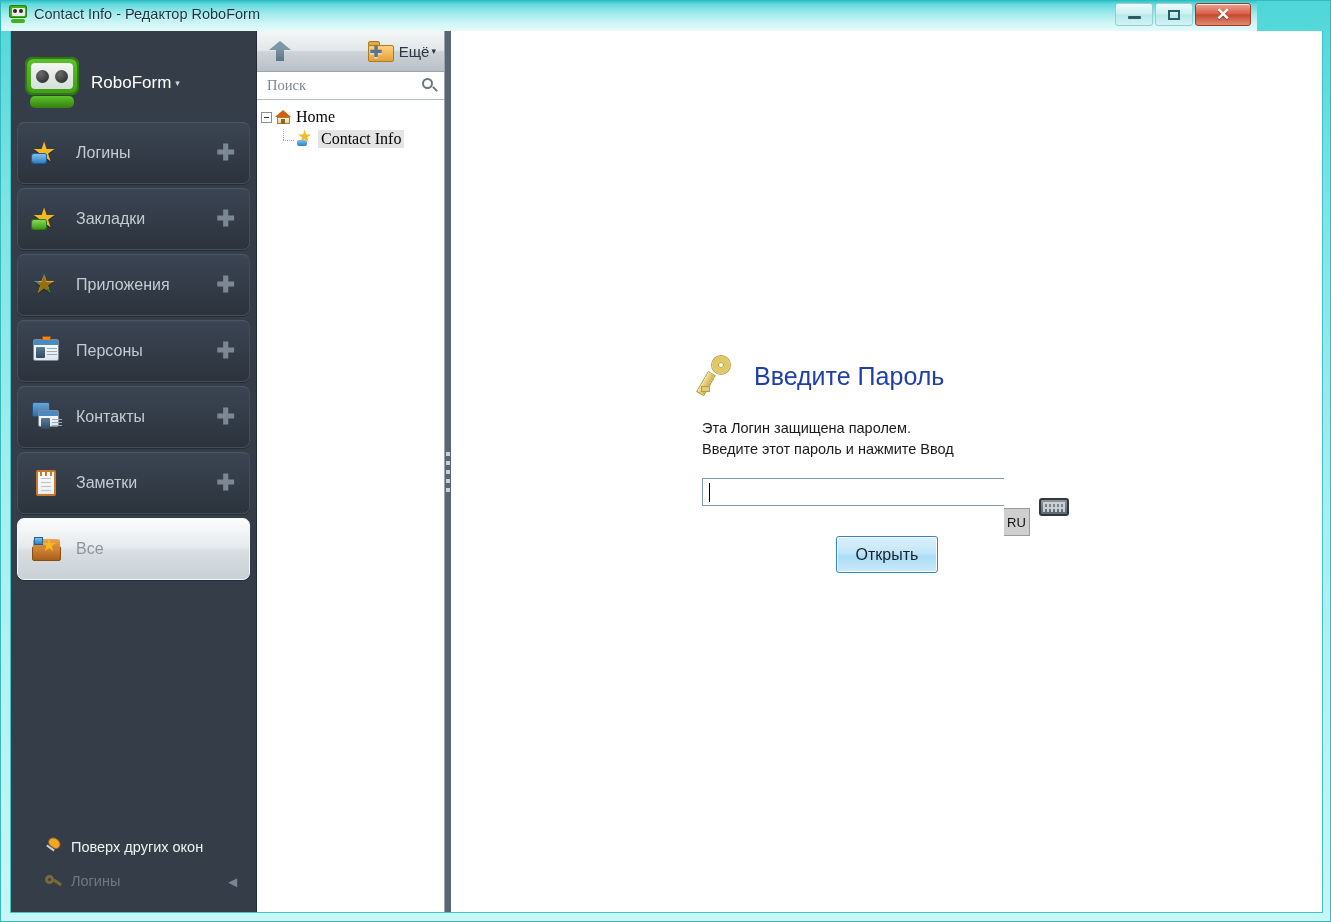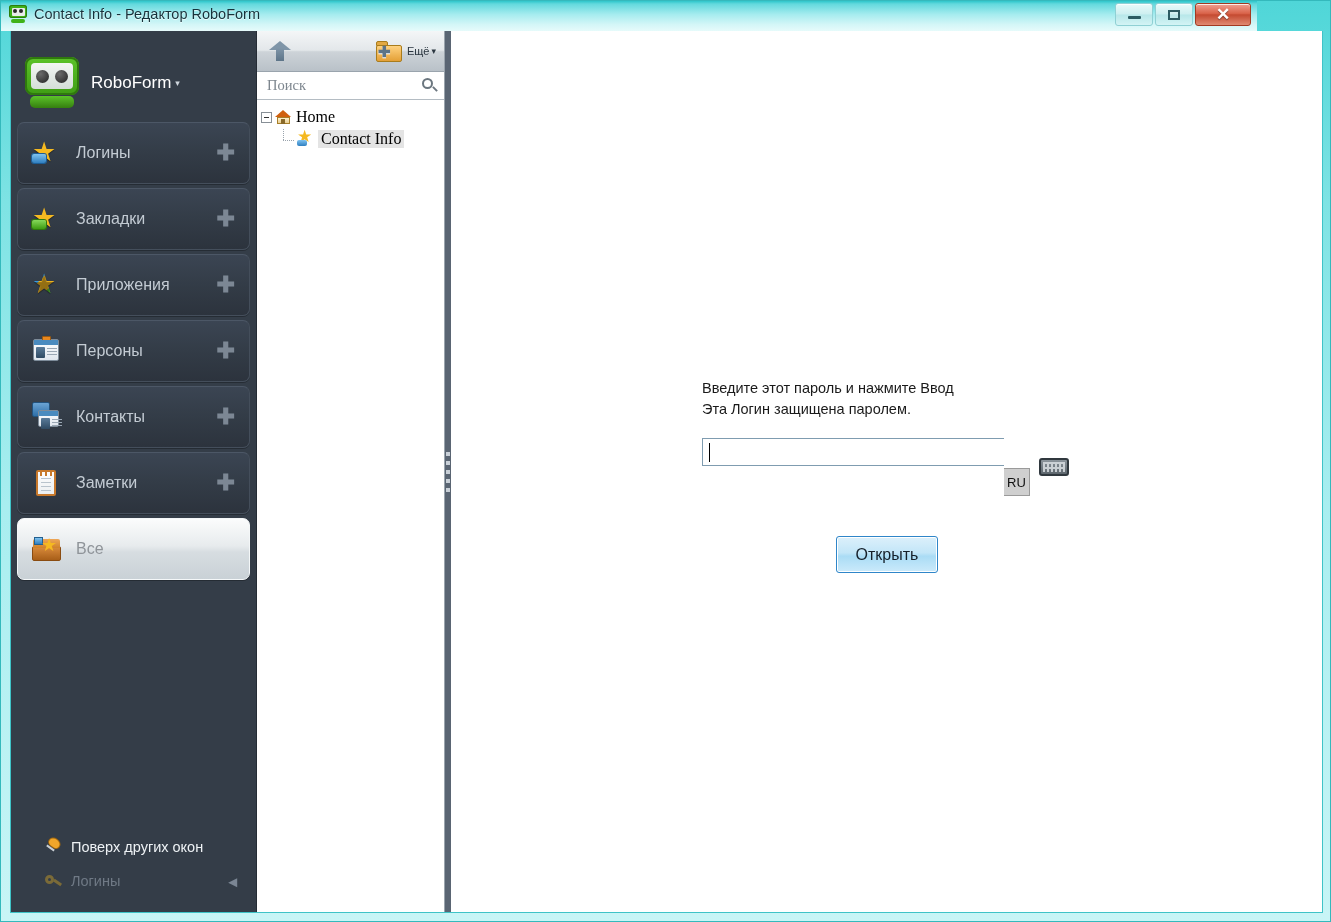--- a/index.html
+++ b/index.html
@@ -250,21 +250,21 @@
     background: #e2a843; border-radius: 2px 2px 0 0; border: 1px solid #a97c1c;
   }
   .folder-new .body {
     position: absolute; left: 0; top: 4px; width: 26px; height: 17px;
     background: linear-gradient(to bottom,#ffd280,#e4a036); border: 1px solid #a97c1c; border-radius: 2px;
   }
   .folder-new .pl {
     position: absolute; left: 2px; top: 4px; color: #5d7488; font-size: 15px;
     font-weight: bold; line-height: 14px; text-shadow: 0 1px 0 #fff;
   }
-  .more-label { font-size: 11px; color: #2b3640; }
+  .more-label { font-size: 15px; color: #2b3640; }
   .more-caret { font-size: 9px; color: #2b3640; margin-left: 2px; }
 
   .searchbar {
     height: 28px; border-bottom: 1px solid #b4bcc3; display: flex; align-items: center;
     padding: 0 6px 0 10px; background: #fff;
   }
   .searchbar .sph { flex: 1; font-size: 14.5px; color: #7d868e; font-family: "Liberation Serif", serif; }
   .mag { width: 16px; height: 16px; position: relative; }
   .mag .lens {
     position: absolute; left: 0; top: 0; width: 11px; height: 11px; border-radius: 50%;
@@ -576,24 +576,32 @@
 
     </div>
 
     <div class="splitter">
       <div class="grip"></div>
     </div>
 
     <div class="main">
 
       <div class="pwd-block">
+        <div class="pwd-head">
+          <div class="key-big">
+            <div class="ring"></div>
+              <div class="shaft"></div>
+              <div class="tooth"></div>
+          </div>
+          <div class="pwd-title">Введите Пароль</div>
+        </div>
 
         <div class="pwd-desc">
+          <div>Эта Логин защищена паролем.</div>
           <div>Введите этот пароль и нажмите Ввод</div>
-          <div>Эта Логин защищена паролем.</div>
         </div>
 
         <div class="pwd-inputrow">
           <div class="pwd-input">
             <div class="caret"></div>
           </div>
           <div class="ru-badge">RU</div>
           <div class="kbd-btn">
             <div class="keys"></div>
           </div>

